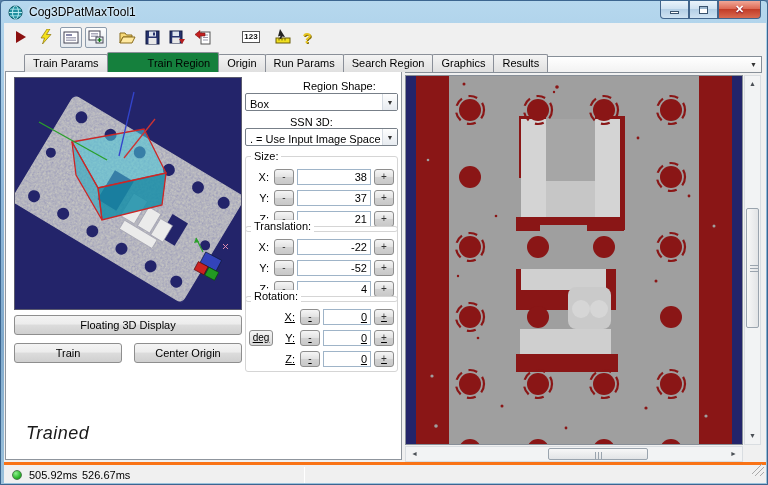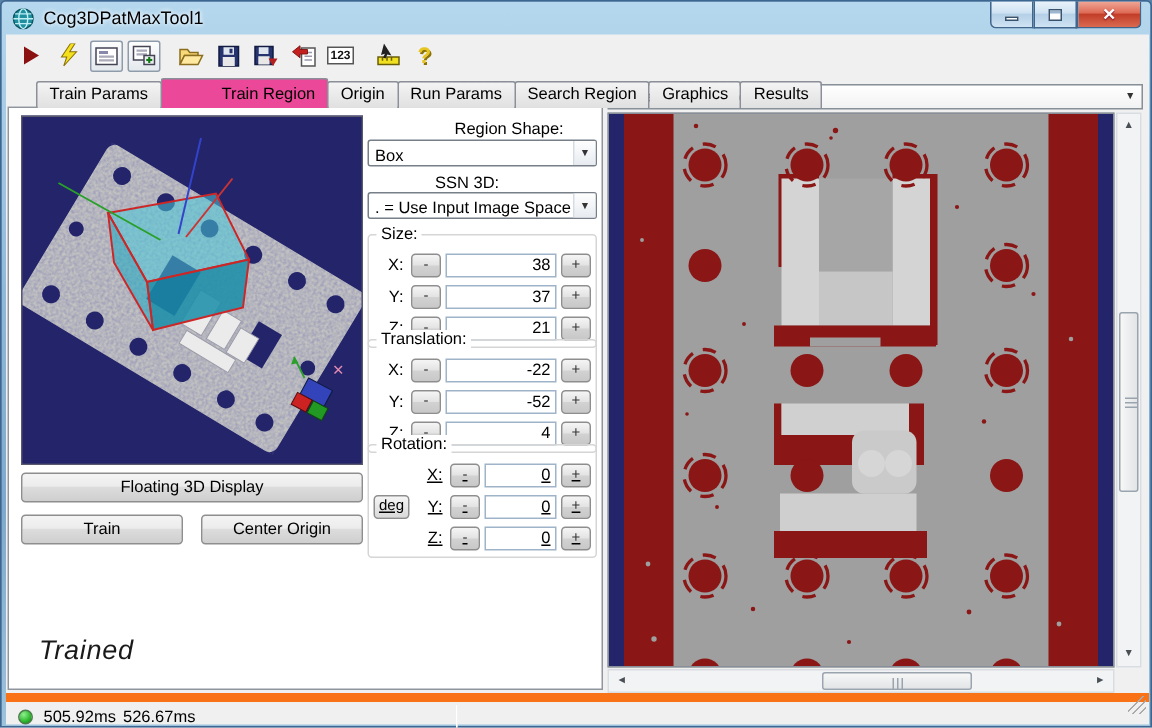--- a/index.html
+++ b/index.html
@@ -28,21 +28,21 @@
   .toolbar { position:absolute; left:0; top:0; width:100%; height:28px; display:flex; align-items:center; padding-left:6px; }
   .tbi { width:22px; height:21px; display:flex; align-items:center; justify-content:center; margin-right:3px; }
   .tbi.framed { border:1px solid #8d9bab; border-radius:2px; background:linear-gradient(#fdfdfd,#e4e9ee); }
   .ico-123 { font-size:8px; font-weight:bold; border:1px solid #555; background:#fff; padding:0 1px; line-height:10px; color:#111; }
   .ico-help { color:#e7c520; font-size:15px; font-weight:bold; text-shadow:1px 1px 0 #8a7208; }
 
   
   .tabstrip { position:absolute; left:20px; top:31px; display:flex; z-index:3; }
   .tab { height:18px; padding:2px 8px 0; font-size:11px; color:#000; background:linear-gradient(#f4f4f4,#e0e0e0);
     border:1px solid #8a8f98; border-bottom:none; border-radius:2px 2px 0 0; margin-right:-1px; white-space:nowrap; }
-  .tab.active { background:#ec4899; height:20px; margin-top:-2px; padding-top:4px; z-index:4; position:relative;padding-left:40px; }
+  .tab.active { background:#15803d; height:20px; margin-top:-2px; padding-top:4px; z-index:4; position:relative;padding-left:40px; }
 
   .tabpage { position:absolute; left:1px; top:48px; width:397px; height:389px; background:#fff; border:1px solid #8f959d; z-index:2; }
 
   
   .view3d { position:absolute; left:8px; top:5px; width:228px; height:233px; border:1px solid #5a5a6e; background:#23246a; }
   .btn { position:absolute; height:20px; font-size:11px; color:#000; text-align:center; line-height:18px;
     background:linear-gradient(#f4f4f4,#ececec 45%,#dcdcdc 50%,#cfcfcf); border:1px solid #8e8e8e; border-radius:3px; }
   .btn-floating { left:8px; top:243px; width:228px; }
   .btn-train { left:8px; top:271px; width:108px; }
   .btn-center { left:128px; top:271px; width:108px; }
@@ -73,21 +73,21 @@
   .imgwrap { position:absolute; left:2px; top:21px; width:338px; height:370px; border:1px solid #878f98; background:#9f9f9f; overflow:hidden; }
   .vscroll { position:absolute; left:341px; top:21px; width:17px; height:370px; background:#f2f3f4; border:1px solid #d9dde1; }
   .hscroll { position:absolute; left:2px; top:392px; width:338px; height:16px; background:#f2f3f4; border:1px solid #d9dde1; }
   .sarrow { position:absolute; font-size:7px; color:#4a4f55; width:15px; height:14px; text-align:center; line-height:14px; }
   .thumb { position:absolute; background:linear-gradient(90deg,#f7f7f7,#e2e4e6); border:1px solid #9aa4ae; border-radius:2px; }
   .thumb.h { background:linear-gradient(#f7f7f7,#e2e4e6); }
   .grip-v { position:absolute; left:3px; top:50%; width:8px; height:1px; background:#9aa4ae; box-shadow:0 -3px #9aa4ae, 0 3px #9aa4ae; }
   .grip-h { position:absolute; top:3px; left:50%; width:1px; height:8px; background:#9aa4ae; box-shadow:-3px 0 #9aa4ae, 3px 0 #9aa4ae; }
 
   
-  .statusbar { position:absolute; left:0; top:439px; width:762px; height:16px; background:#f0f0f0; border-top:6px solid #f97316; }
+  .statusbar { position:absolute; left:0; top:439px; width:762px; height:16px; background:#f0f0f0; border-top:3px solid #f97316; }
   .led { position:absolute; left:8px; top:5px; width:10px; height:10px; border-radius:50%;
     background:radial-gradient(circle at 35% 30%, #8ef08e, #2db82d 60%, #157a15); border:1px solid #4d7d4d; }
   .stime { position:absolute; top:4px; font-size:11px; color:#000; }
   .sep { position:absolute; top:2px; height:16px; width:1px; background:#d8d8d8; border-right:1px solid #fff; }
   .grip { position:absolute; right:2px; bottom:2px; width:12px; height:12px;
     background:linear-gradient(135deg, transparent 40%, #aaa 40%, #aaa 45%, transparent 45%, transparent 60%, #aaa 60%, #aaa 65%, transparent 65%, transparent 80%, #aaa 80%, #aaa 85%, transparent 85%); }
 </style>
 </head>
 <body>
 
@@ -169,21 +169,21 @@
       </span>
       <span class="tbi">
         <svg width="17" height="15" viewBox="0 0 17 15">
             <rect x="7" y="2" width="9" height="12" fill="#fff" stroke="#555"></rect>
             <line x1="9" y1="5" x2="14" y2="5" stroke="#99a" stroke-width="1"></line>
             <line x1="9" y1="7.5" x2="14" y2="7.5" stroke="#99a" stroke-width="1"></line>
             <line x1="9" y1="10" x2="14" y2="10" stroke="#99a" stroke-width="1"></line>
             <path d="M1,3 L6,3 L6,0.5 L11,4.5 L6,8.5 L6,6 L1,6 Z" transform="rotate(180 6 4.5)" fill="#c42020" stroke="#7a1010" stroke-width="0.6"></path>
           </svg>
       </span>
-      <span class="tbi" style="margin-left:0">
+      <span class="tbi" style="margin-left:24px">
         <span class="ico-123">123</span>
       </span>
       <span class="tbi" style="margin-left:6px">
         <svg width="17" height="16" viewBox="0 0 17 16">
             <rect x="2" y="9" width="14" height="5" fill="#f0e020" stroke="#6a5d08"></rect>
             <line x1="5" y1="9" x2="5" y2="11.5" stroke="#6a5d08"></line>
             <line x1="8" y1="9" x2="8" y2="11.5" stroke="#6a5d08"></line>
             <line x1="11" y1="9" x2="11" y2="11.5" stroke="#6a5d08"></line>
             <polygon points="6,0 11,8 8.2,7.4 7,10 5.4,9.4 6.6,6.8 4,7.6" fill="#222"></polygon>
           </svg>

